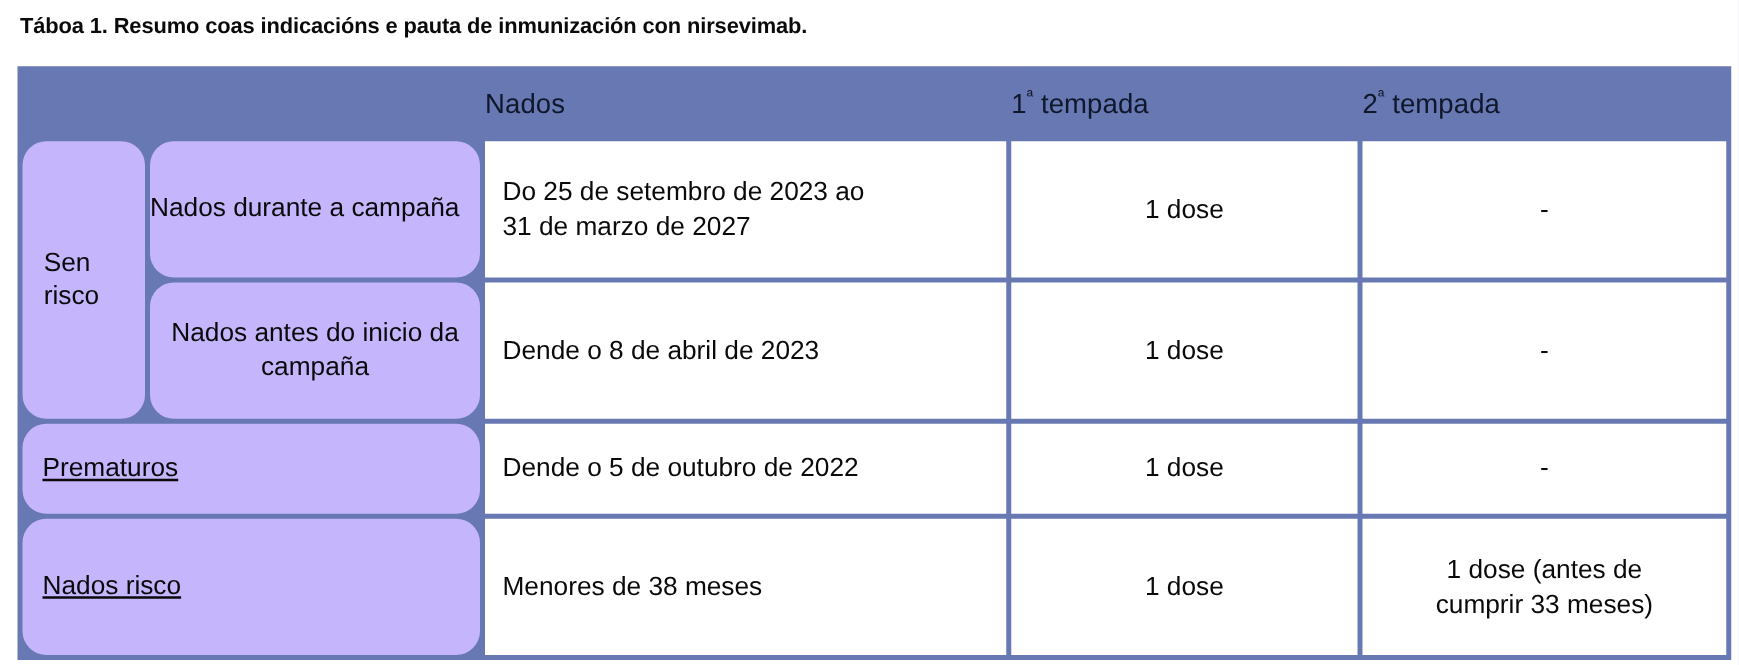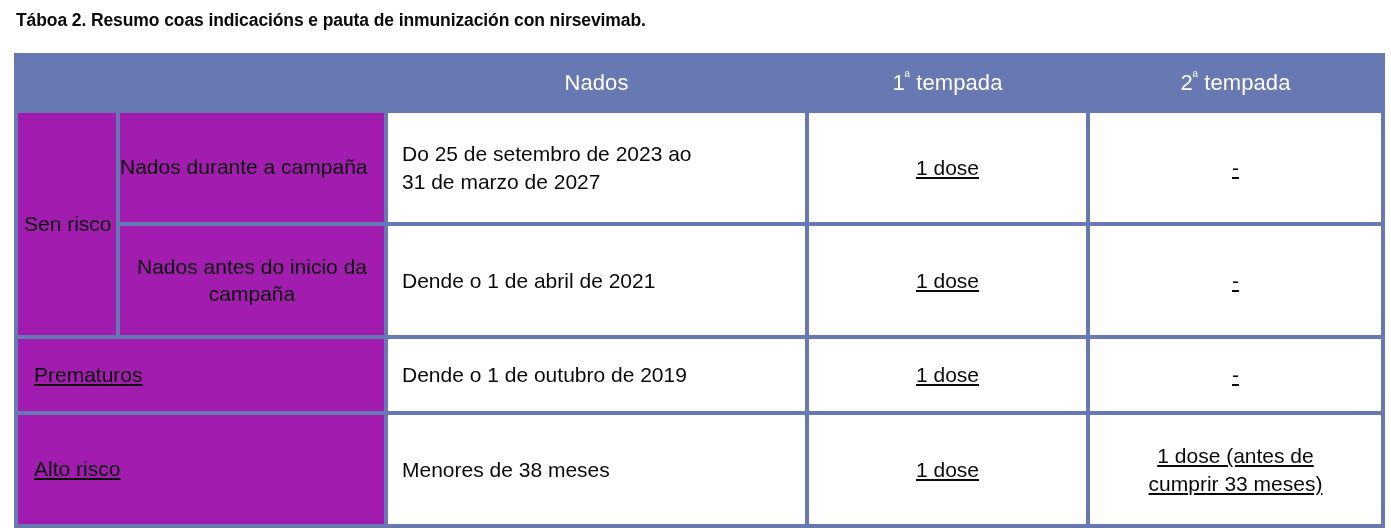--- a/index.html
+++ b/index.html
@@ -59,47 +59,48 @@
   
   col.c-risk    { width: 98px; }
   col.c-group   { width: 264px; }
   col.c-dates   { width: 417px; }
   col.c-season1 { width: 277px; }
   col.c-season2 { width: 291px; }
 
   
   .hdr-row th {
     background: #6778b3;
-    color: #ffffff;
+    color: #0f172a;
     font-size: 22px;
     font-weight: bold;
-    text-align: center;
+    text-align: left;
     height: 52px;
     letter-spacing: 0.1px;
   }
   .hdr-row th.blank {
     background: #6778b3;
   }
   .hdr-row th sup {
     font-size: 0.62em;
     vertical-align: super;
     line-height: 0;
   }
 
   
   .lbl {
-    background: #a21caf;
+    background: #c4b5fd;
     color: #0a0a0a;
     font-size: 21px;
     font-weight: bold;
     padding: 6px 10px 6px 12px;
     line-height: 1.25;
+    border-radius: 19px;
   }
   .lbl.risk {
-    padding-left: 6px;
+    padding-left: 17px;
     padding-right: 4px;
   }
   .lbl.wide {
     padding-left: 16px;
     text-decoration: underline;
   }
 
   
   .val {
     background: #ffffff;
@@ -107,36 +108,35 @@
     font-size: 21px;
     line-height: 1.3;
   }
   .val.left {
     text-align: left;
     padding: 6px 10px 6px 14px;
   }
   .val.center {
     text-align: center;
     padding: 6px 8px;
-    text-decoration: underline;
   }
 
   
   tr.r-nados-camp td { height: 97px; }
   tr.r-nados-antes td { height: 97px; text-align: center; }
   tr.r-prematuros td { height: 60px; }
   tr.r-alto td { height: 97px; }
   .two-line { display: block; }
 </style>
 </head>
 <body>
 
 <div class="page">
 
-  <div class="caption">Táboa 2. Resumo coas indicacións e pauta de inmunización con nirsevimab.</div>
+  <div class="caption">Táboa 1. Resumo coas indicacións e pauta de inmunización con nirsevimab.</div>
 
   <div class="table-wrap">
     <table class="t1">
       <colgroup>
         <col class="c-risk">
         <col class="c-group">
         <col class="c-dates">
         <col class="c-season1">
         <col class="c-season2">
       </colgroup>
@@ -157,34 +157,34 @@
           <td class="val left">
             <span class="two-line">Do 25 de setembro de 2023 ao</span>
             <span class="two-line">31 de marzo de 2027</span>
           </td>
           <td class="val center">1 dose</td>
           <td class="val center">-</td>
         </tr>
 
         <tr class="r-nados-antes">
           <td class="lbl">Nados antes do inicio da campaña</td>
-          <td class="val left">Dende o 1 de abril de 2021</td>
+          <td class="val left">Dende o 8 de abril de 2023</td>
           <td class="val center">1 dose</td>
           <td class="val center">-</td>
         </tr>
 
         <tr class="r-prematuros">
           <td class="lbl wide" colspan="2">Prematuros</td>
-          <td class="val left">Dende o 1 de outubro de 2019</td>
+          <td class="val left">Dende o 5 de outubro de 2022</td>
           <td class="val center">1 dose</td>
           <td class="val center">-</td>
         </tr>
 
         <tr class="r-alto">
-          <td class="lbl wide" colspan="2">Alto risco</td>
+          <td class="lbl wide" colspan="2">Nados risco</td>
           <td class="val left">Menores de 38 meses</td>
           <td class="val center">1 dose</td>
           <td class="val center">
             <span class="two-line">1 dose (antes de</span>
             <span class="two-line">cumprir 33 meses)</span>
           </td>
         </tr>
       </tbody>
     </table>
   </div>

